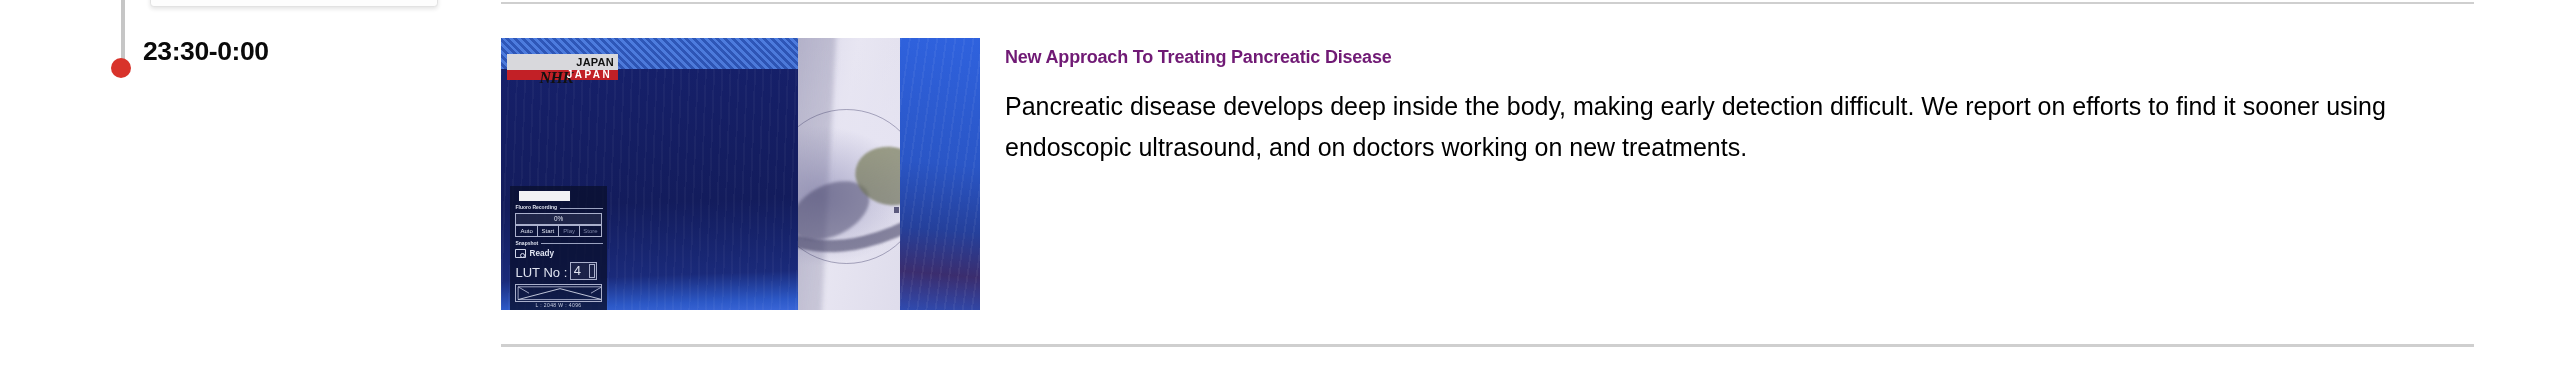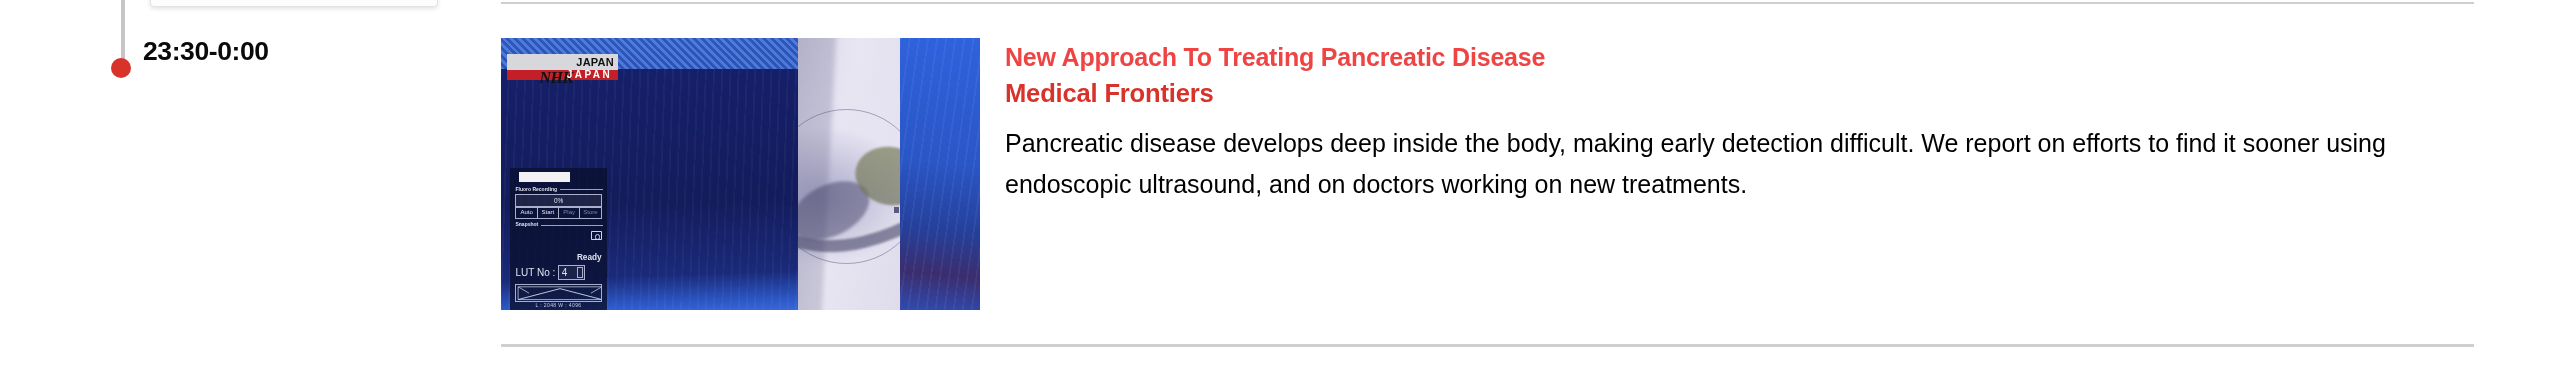--- a/index.html
+++ b/index.html
@@ -277,23 +277,22 @@
     border-left: none;
     text-align: center;
     font-size: 6px;
     padding: 1.8px 0;
   }
   #fluoro-buttons div:first-child { border-left: 0.9px solid #aab0cc; }
   #fluoro-buttons div.dim { color: #7d85a8; }
   #snapshot-row {
     display: flex;
     align-items: flex-end;
-    gap: 13px;
+    gap: 3px;
     margin: 2.7px 1.8px 3.7px 1.8px;
-    flex-direction: column;
   }
   .cam-icon {
     width: 11px; height: 9px;
     border: 0.9px solid #cfd4e6;
     border-radius: 0.9px;
     position: relative;
   }
   .cam-icon:before {
     content: "";
     position: absolute;
@@ -301,24 +300,24 @@
     width: 3.7px; height: 3.7px;
     border: 0.9px solid #cfd4e6;
     border-radius: 50%;
   }
   #snapshot-row .ready {
     font-size: 8.2px;
     font-weight: 700;
   }
   #lut-row {
     display: flex;
-    align-items: center;
+    align-items: flex-end;
     gap: 2.7px;
     margin: 1.8px 1.8px 3.7px 1.8px;
-    font-size: 10px;
+    font-size: 13px;
   }
   #lut-value {
     border: 0.9px solid #aab0cc;
     padding: 0.9px 7.3px 0.9px 2.7px;
     background: rgba(255,255,255,0.06);
     position: relative;
     min-width: 27px;
   }
   #lut-value:after {
     content: "";
@@ -343,23 +342,23 @@
     color: #c6ccdf;
   }
 
   
   #program-text {
     position: absolute;
     left: 504px; top: 40px;
     width: 1462px;
   }
   #program-title {
-    font-size: 25px;
-    font-weight: 700;
-    color: #ef4444;
+    font-size: 18px;
+    font-weight: 700;
+    color: #701a75;
     line-height: 35px;
     letter-spacing: -0.2px;
   }
   #program-series {
     font-size: 25.6px;
     font-weight: 700;
     color: #d8332b;
     line-height: 37px;
     letter-spacing: -0.2px;
   }
@@ -452,18 +451,17 @@
           <line x1="94" y1="2" x2="82" y2="9" stroke="#aab0cc" stroke-width="1"></line>
         </svg>
       </div>
 
       <div id="lw-row">L : 2048    W : 4096</div>
     </div>
   </div>
 
   <div id="program-text">
     <div id="program-title">New Approach To Treating Pancreatic Disease</div>
-    <div id="program-series">Medical Frontiers</div>
     <div id="program-description">Pancreatic disease develops deep inside the body, making early detection difficult. We report on efforts to find it sooner using endoscopic ultrasound, and on doctors working on new treatments.</div>
   </div>
 
 </div>
 
 
 </body></html>

